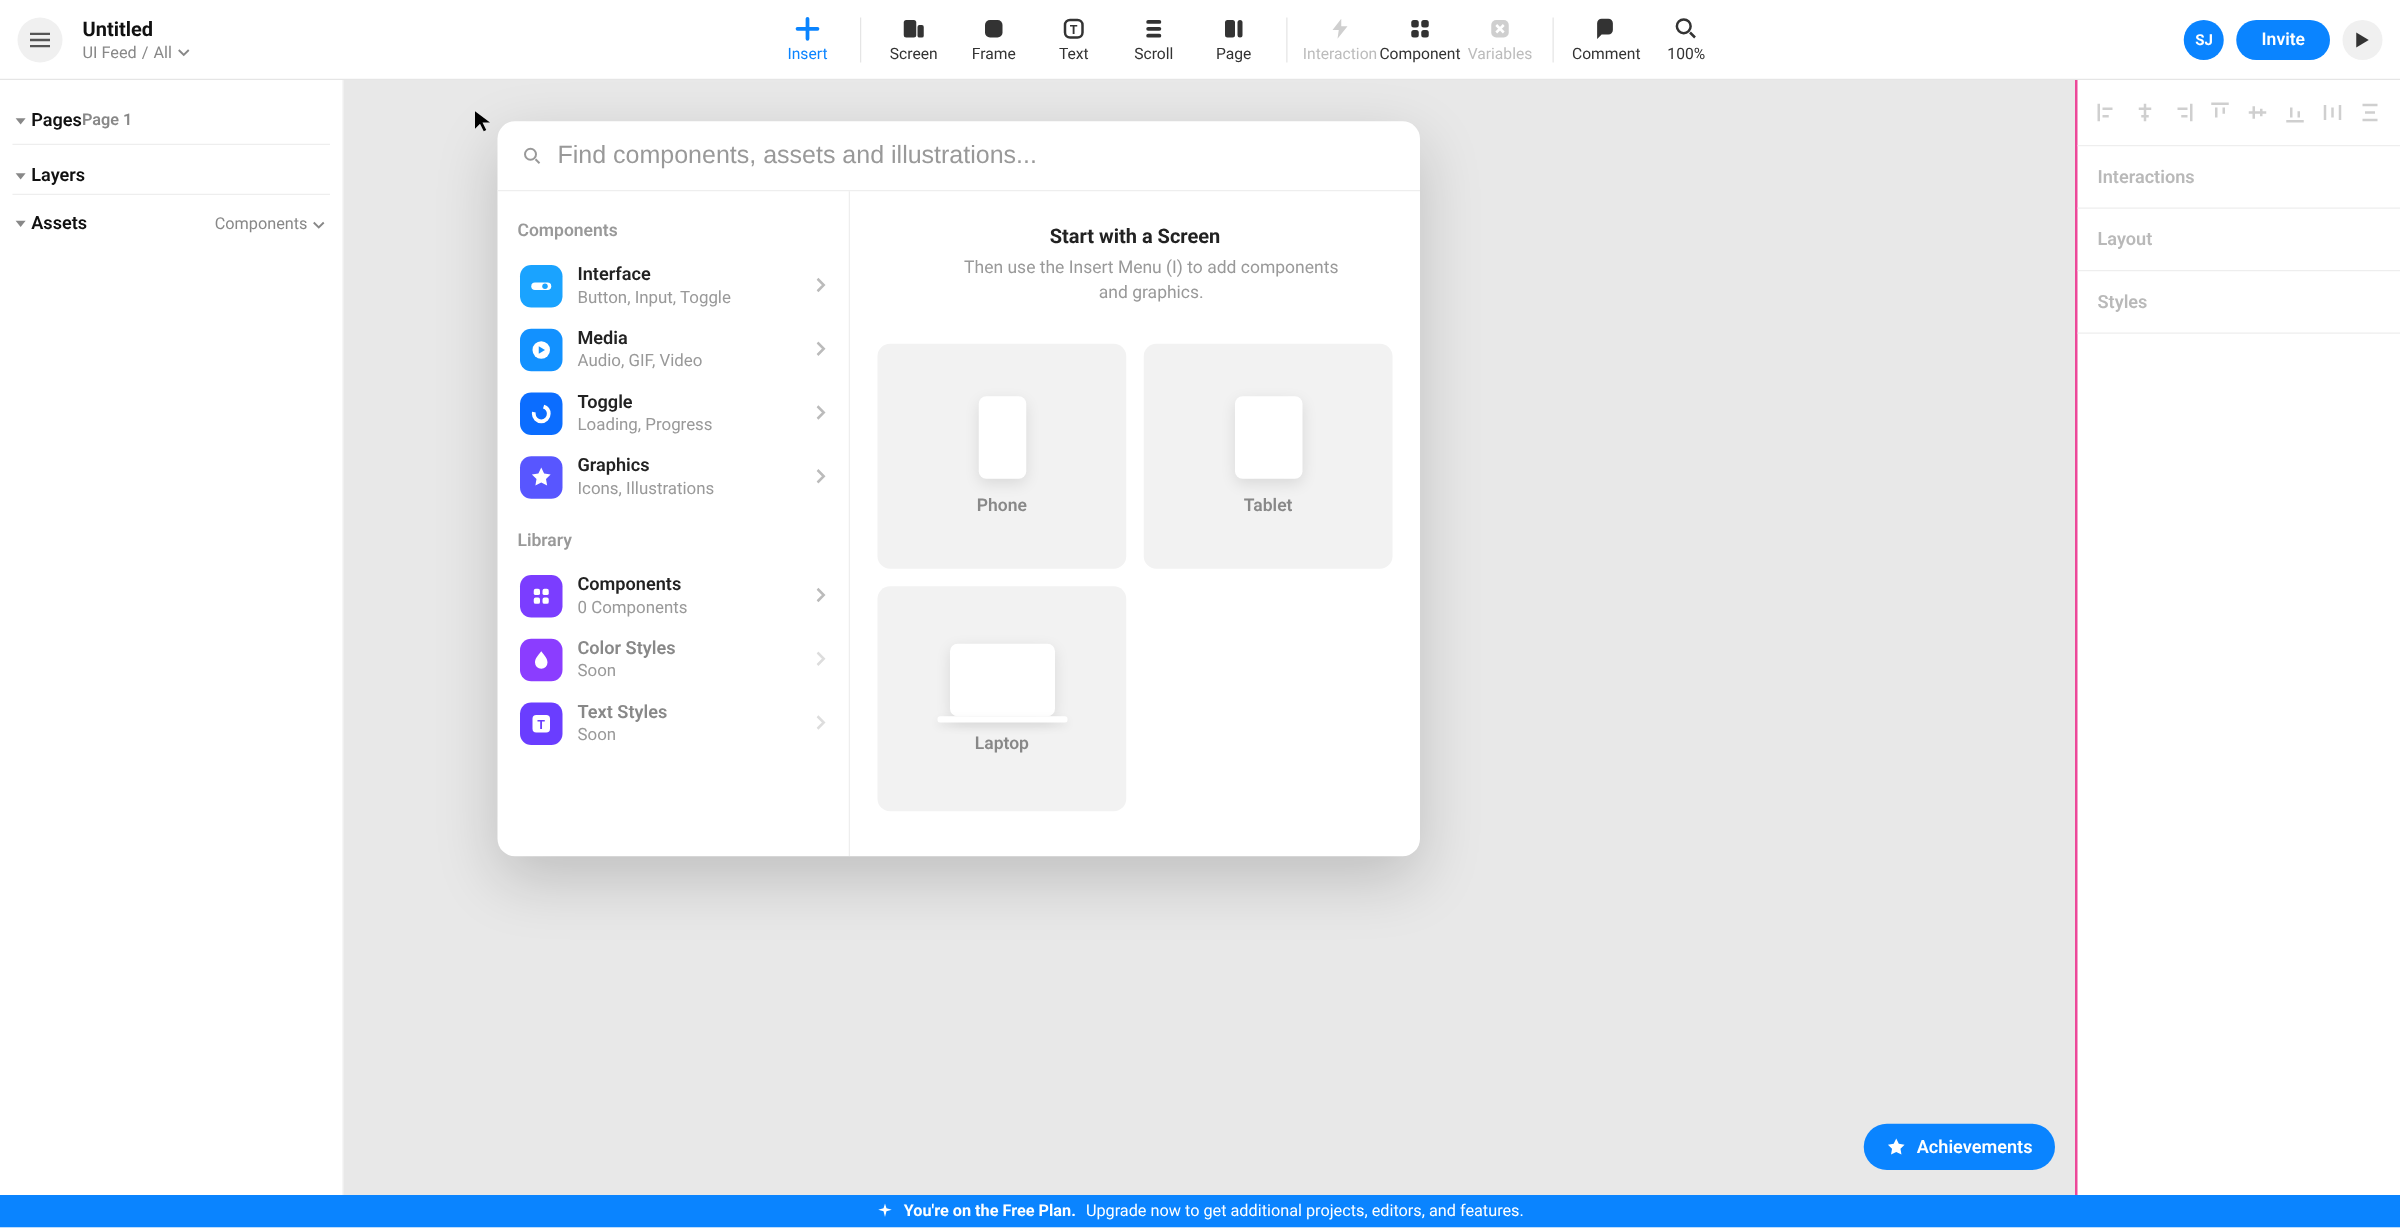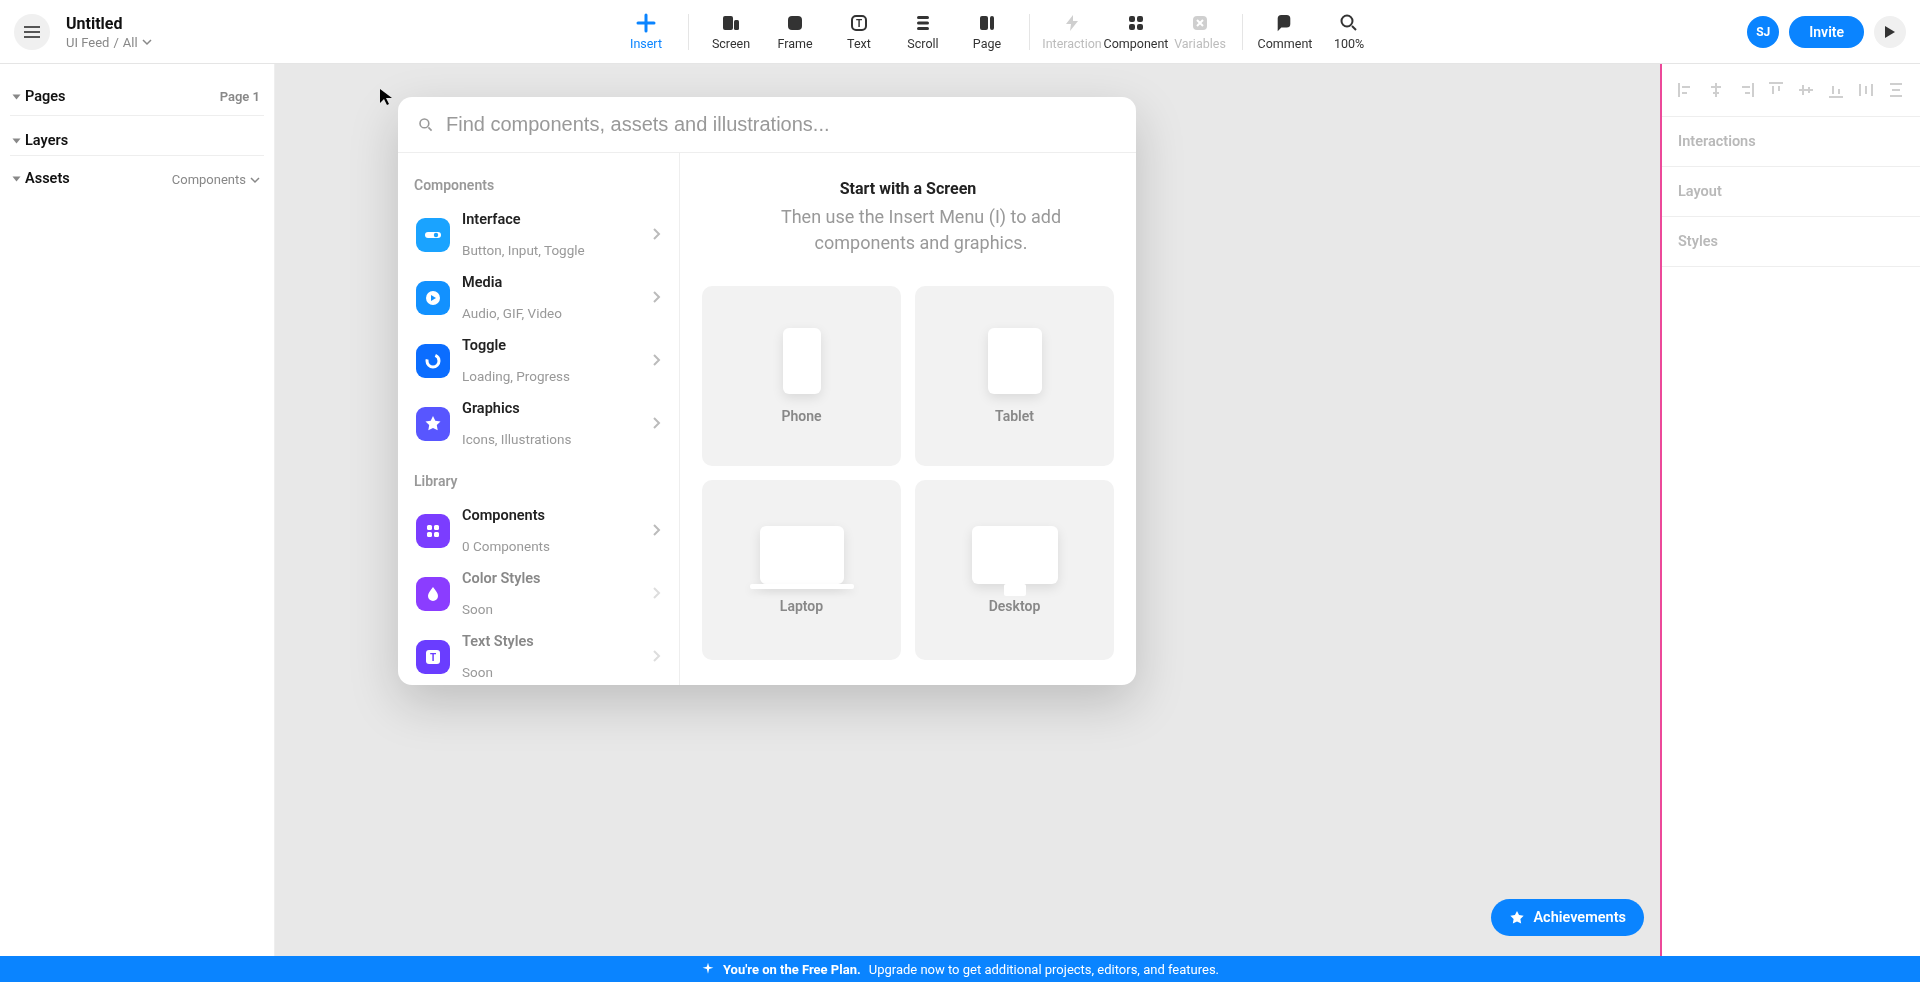--- a/index.html
+++ b/index.html
@@ -27,21 +27,21 @@
   .topbar-right { display: flex; align-items: center; gap: 10px; padding-right: 14px; min-width: 200px; justify-content: flex-end; }
   .avatar { width: 32px; height: 32px; border-radius: 50%; background: #0a84ff; color: #fff; font-size: 12px; font-weight: 700; display: flex; align-items: center; justify-content: center; }
   .invite-btn { background: #0a84ff; color: #fff; font-size: 14px; font-weight: 600; padding: 8px 20px; border-radius: 20px; cursor: pointer; }
   .play-btn { width: 32px; height: 32px; border-radius: 50%; background: #f0f0f0; display: flex; align-items: center; justify-content: center; cursor: pointer; }
 
   
   .main { flex: 1; display: flex; overflow: hidden; position: relative; }
   .left-panel { width: 275px; background: #fff; border-right: 1px solid #eee; padding: 18px 10px 18px 10px; }
   .canvas { flex: 1; background: #e8e8e8; position: relative; }
   .right-panel { width: 260px; background: #fff; border-left: 2px solid #ec4899; }
-  .panel-header { display: flex; align-items: center; justify-content: space-between; font-size: 14.5px; font-weight: 600; color: #111; padding: 6px 4px; cursor: pointer; }
+  .panel-header { display: flex; align-items: center; font-size: 14.5px; font-weight: 600; color: #111; padding: 6px 4px; cursor: pointer; }
   .panel-sub { font-size: 13px; color: #888; }
   .panel-header .ph-left { display: flex; align-items: center; gap: 6px; }
   .tri { width: 0; height: 0; border-top: 4px solid transparent; border-bottom: 4px solid transparent; border-left: 5px solid #888; transform: rotate(90deg); }
   .panel-divider { height: 1px; background: #eee; margin: 4px 0 10px 0; }
 
   .assets-header { display: flex; align-items: flex-end; justify-content: space-between; padding: 6px 4px; }
   .assets-header .ph-left { display: flex; align-items: center; gap: 6px; font-size: 14.5px; font-weight: 600; }
   .assets-dd { font-size: 13px; color: #888; display: flex; align-items: center; gap: 4px; }
 
   
@@ -68,28 +68,28 @@
   .cat-item .ic { width: 34px; height: 34px; border-radius: 9px; display: flex; align-items: center; justify-content: center; flex: none; }
   .ic svg { width: 18px; height: 18px; fill: #fff; }
   .ic-blue { background: #1aa3ff; }
   .ic-blue2 { background: #1291ff; }
   .ic-blue3 { background: #0b6dff; }
   .ic-pur1 { background: #5856ff; }
   .ic-pur2 { background: #7b3dff; }
   .ic-pur3 { background: #8b3dff; }
   .ic-pur4 { background: #6a3dff; }
   .cat-txt .t { font-size: 14.5px; font-weight: 600; color: #222; }
-  .cat-txt .s { font-size: 13.5px; color: #999; margin-top: 14px; }
+  .cat-txt .s { font-size: 13.5px; color: #999; margin-top: 2px; }
   .cat-item.dimmed .t { color: #888; }
   .cat-item .chev { margin-left: auto; color: #bbb; }
   .cat-item.dimmed .chev { color: #ddd; }
   .chev svg { width: 8px; height: 12px; }
 
   .start-title { font-size: 16px; font-weight: 700; color: #222; margin-top: 2px; }
-  .start-sub { font-size: 18px; color: #999; text-align: center; line-height: 1.45; margin-top: 6px; max-width: 300px; margin-left: 26px; }
+  .start-sub { font-size: 14px; color: #999; text-align: center; line-height: 1.45; margin-top: 6px; max-width: 300px; margin-left: 26px; }
   .screen-grid { display: grid; grid-template-columns: 1fr 1fr; gap: 14px; margin-top: 30px; width: 100%; }
   .screen-card { background: #f2f2f2; border-radius: 10px; height: 180px; display: flex; flex-direction: column; align-items: center; justify-content: center; gap: 14px; cursor: pointer; }
   .screen-card .dev { background: #fff; border-radius: 6px; box-shadow: 0 4px 12px rgba(0,0,0,0.1); }
   .dev-phone { width: 38px; height: 66px; border-radius: 7px; }
   .dev-tablet { width: 54px; height: 66px; border-radius: 7px; }
   .dev-laptop { width: 84px; height: 58px; border-radius: 4px; position: relative; }
   .dev-laptop::after { content: ""; position: absolute; left: -10px; right: -10px; bottom: -5px; height: 5px; background: #fff; border-radius: 2px; box-shadow: 0 3px 8px rgba(0,0,0,0.08); }
   .dev-desktop { width: 86px; height: 58px; border-radius: 4px; position: relative; }
   .dev-desktop::after { content: ""; position: absolute; left: 50%; transform: translateX(-50%); bottom: -12px; width: 22px; height: 12px; background: #fff; border-radius: 2px; }
   .screen-card .cap { font-size: 14px; font-weight: 600; color: #888; }
@@ -396,24 +396,20 @@
               <div class="cap">Phone</div>
             </div>
             <div class="screen-card">
               <div class="dev dev-tablet"></div>
               <div class="cap">Tablet</div>
             </div>
             <div class="screen-card">
               <div class="dev dev-laptop"></div>
               <div class="cap">Laptop</div>
             </div>
-            <div class="screen-card">
-              <div class="dev dev-desktop"></div>
-              <div class="cap">Desktop</div>
-            </div>
           </div>
         </div>
       </div>
     </div>
 
     <div class="ach-pill">
       <svg viewBox="0 0 18 18">
           <path d="M9 1l2.3 4.7 5.2.8-3.7 3.6.9 5.2L9 13l-4.7 2.3.9-5.2L1.5 6.5l5.2-.8z"></path>
         </svg>
       <span>Achievements</span>

